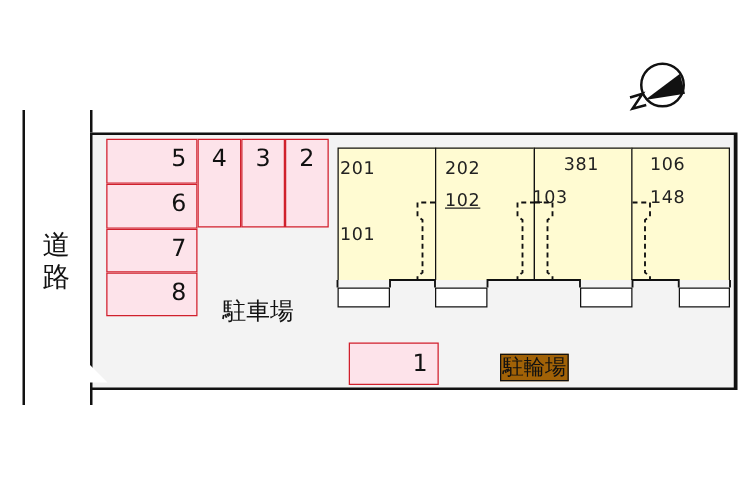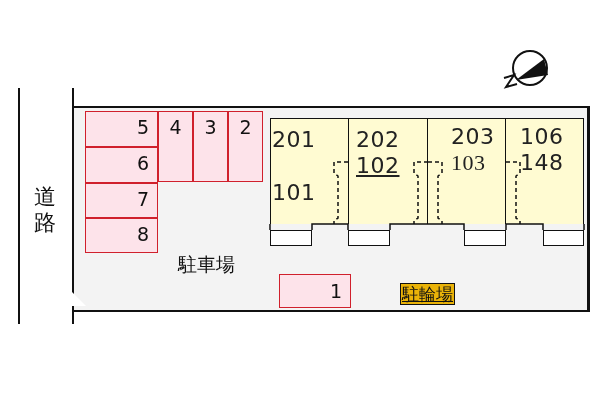--- a/index.html
+++ b/index.html
@@ -6,21 +6,21 @@
   body{width:600px;height:400px;position:relative;overflow:hidden;font-family:"DejaVu Sans","Liberation Sans",sans-serif;}
   .abs{position:absolute;}
   .road-line{position:absolute;background:#111;width:2px;}
   .road-label{position:absolute;font-size:22px;line-height:26px;color:#111;width:26px;text-align:center;}
   .lot{position:absolute;left:72px;top:106px;width:518px;height:206px;background:#f3f3f3;border:2px solid #111;border-right-width:3px;box-sizing:border-box;}
   .lot-corner{position:absolute;left:70px;top:290px;width:0;height:0;border-left:16px solid #fff;border-top:16px solid transparent;}
   .park{position:absolute;background:#fde3ea;border:1.5px solid #d0202c;box-sizing:border-box;font-size:19px;color:#111;}
   .park.h{text-align:right;padding-right:8px;line-height:31px;}
   .park.v{text-align:center;line-height:30px;}
   .unit{position:absolute;top:118px;height:108px;background:#fffbd2;border:1.5px solid #111;box-sizing:border-box;}
-  .num{position:absolute;font-size:22px;color:#222;letter-spacing:0.5px;}
+  .num{position:absolute;font-size:14px;color:#222;letter-spacing:0.5px;}
   .step{position:absolute;background:#fff;border:1.5px solid #111;box-sizing:border-box;}
   .area-label{position:absolute;font-size:19px;color:#111;}
 </style>
 </head>
 <body>
 
 <div class="road-line" style="left:18px;top:88px;height:236px;"></div>
 <div class="road-line" style="left:72px;top:88px;height:236px;"></div>
 <div class="road-label" style="left:32px;top:184px;">
   <div>道</div>
@@ -38,46 +38,46 @@
 
 <div class="park h" style="left:85px;top:111px;width:73px;height:36px;">5</div>
 <div class="park v" style="left:158px;top:111px;width:35px;height:71px;">4</div>
 <div class="park v" style="left:193px;top:111px;width:35px;height:71px;">3</div>
 <div class="park v" style="left:228px;top:111px;width:35px;height:71px;">2</div>
 <div class="park h" style="left:85px;top:147px;width:73px;height:36px;">6</div>
 <div class="park h" style="left:85px;top:183px;width:73px;height:35px;">7</div>
 <div class="park h" style="left:85px;top:218px;width:73px;height:35px;">8</div>
 <div class="park h" style="left:279px;top:274px;width:72px;height:34px;line-height:32px;">1</div>
 
-<div class="area-label" style="left:178px;top:236px;margin-top:16px;">駐車場</div>
+<div class="area-label" style="left:178px;top:236px;">駐車場</div>
 
 <div class="unit" style="left:270px;top:118px;width:79px;"></div>
 <div class="unit" style="left:348px;top:118px;width:80px;"></div>
 <div class="unit" style="left:427px;top:118px;width:79px;"></div>
 <div class="unit" style="left:505px;top:118px;width:79px;"></div>
 
 <div class="num" style="left:272px;top:127px;">201</div>
 <div class="num" style="left:272px;top:153px;margin-top:27px;">101</div>
 <div class="num" style="left:356px;top:127px;text-align:right;">202</div>
 <div class="num" style="left:356px;top:153px;text-decoration:underline;">102</div>
-<div class="num" style="left:451px;top:124px;">203</div>
-<div class="num" style="left:451px;top:150px;font-family:Liberation Serif, serif;">103</div>
+<div class="num" style="left:451px;top:124px;">381</div>
+<div class="num" style="left:426px;top:150px;">103</div>
 <div class="num" style="left:520px;top:124px;">106</div>
 <div class="num" style="left:520px;top:150px;">148</div>
 
 <div class="abs" style="left:270px;top:224px;width:314px;height:22px;background:#f3f3f3;"></div>
 <div class="step" style="left:270px;top:230px;width:42px;height:16px;"></div>
 <div class="step" style="left:348px;top:230px;width:42px;height:16px;"></div>
 <div class="step" style="left:464px;top:230px;width:42px;height:16px;"></div>
 <div class="step" style="left:543px;top:230px;width:41px;height:16px;"></div>
 <svg class="abs" style="left:268px;top:118px;" width="320" height="130" viewBox="0 0 320 130">
   <g fill="none" stroke="#111" stroke-width="1.5">
     <path d="M2,106 L2,112 M44,112 L44,106 L80,106 L80,112 M122,112 L122,106 L196,106 L196,112 M238,112 L238,106 L275,106 L275,112 M316,112 L316,106"></path>
   </g>
   <g fill="none" stroke="#111" stroke-width="1.5" stroke-dasharray="4,3">
     <path d="M80,44 L66,44 L66,55 L70,58 L70,100 L66,103 L66,106"></path>
     <path d="M160,44 L146,44 L146,55 L150,58 L150,100 L146,103 L146,106"></path>
     <path d="M160,44 L174,44 L174,55 L170,58 L170,100 L174,103 L174,106"></path>
     <path d="M238,44 L252,44 L252,55 L248,58 L248,100 L252,103 L252,106"></path>
   </g>
 </svg>
 
-<div class="area-label" style="left:400px;top:283px;font-size:17px;border:1px solid #111;background:#eab308;padding:0 1px;line-height:20px;text-decoration:underline;">駐輪場</div>
+<div class="area-label" style="left:400px;top:283px;font-size:17px;border:1px solid #111;background:#a16207;padding:0 1px;line-height:20px;">駐輪場</div>
 
 </body></html>

